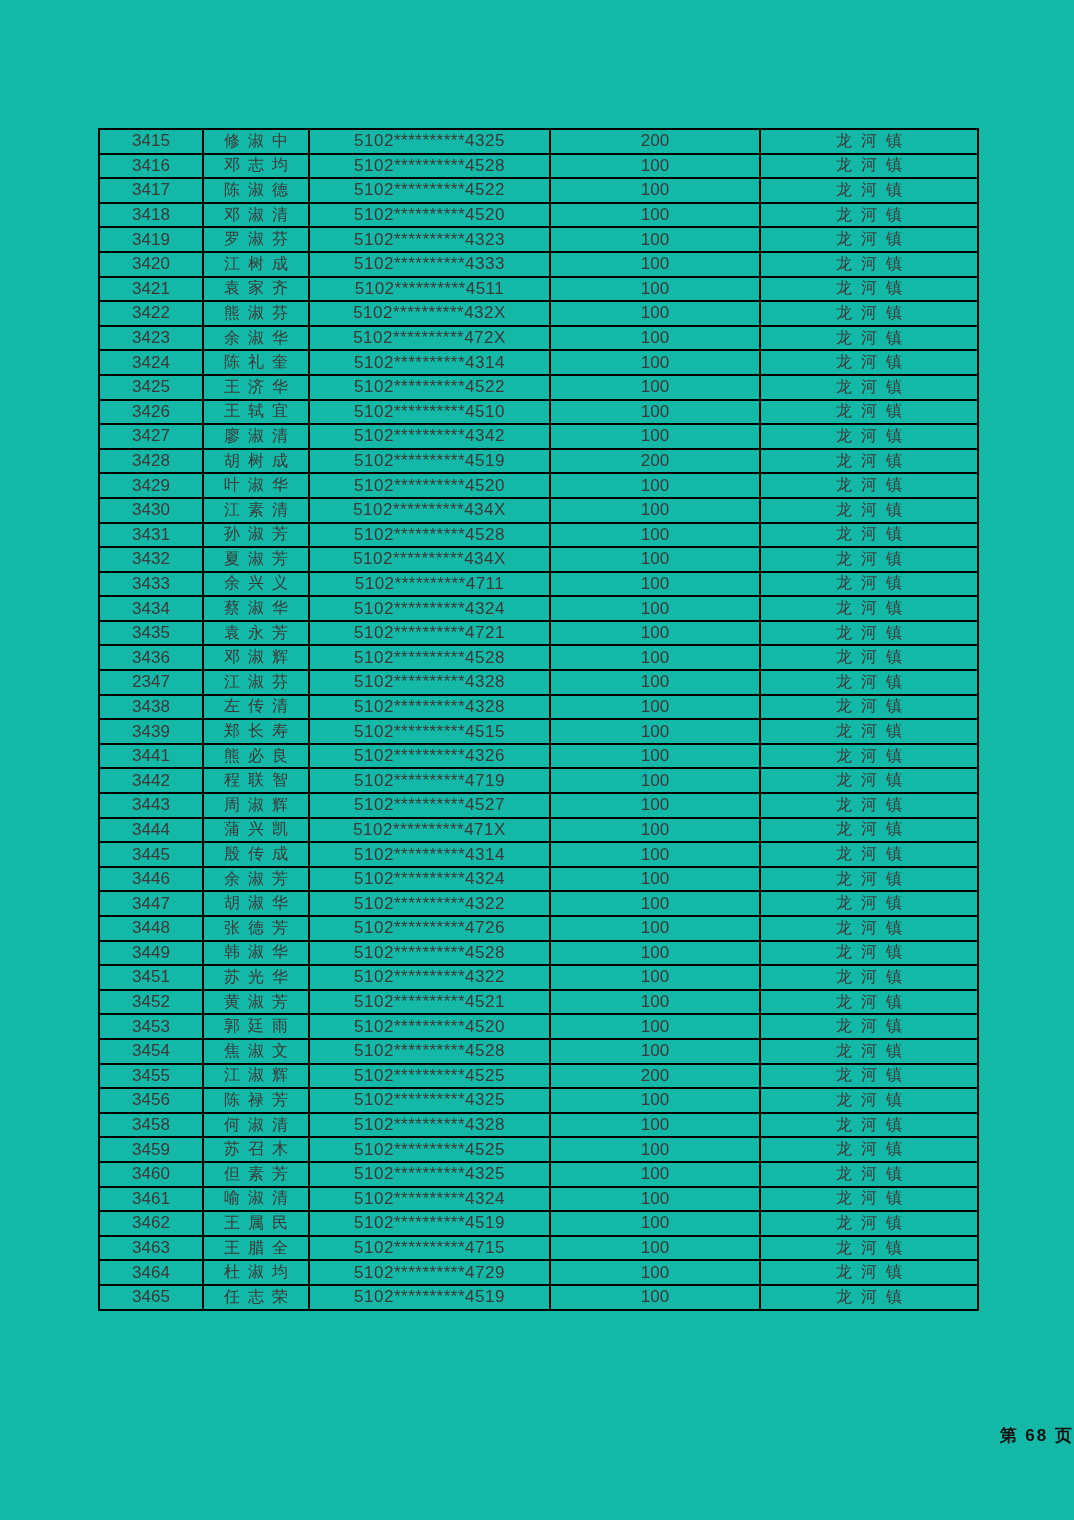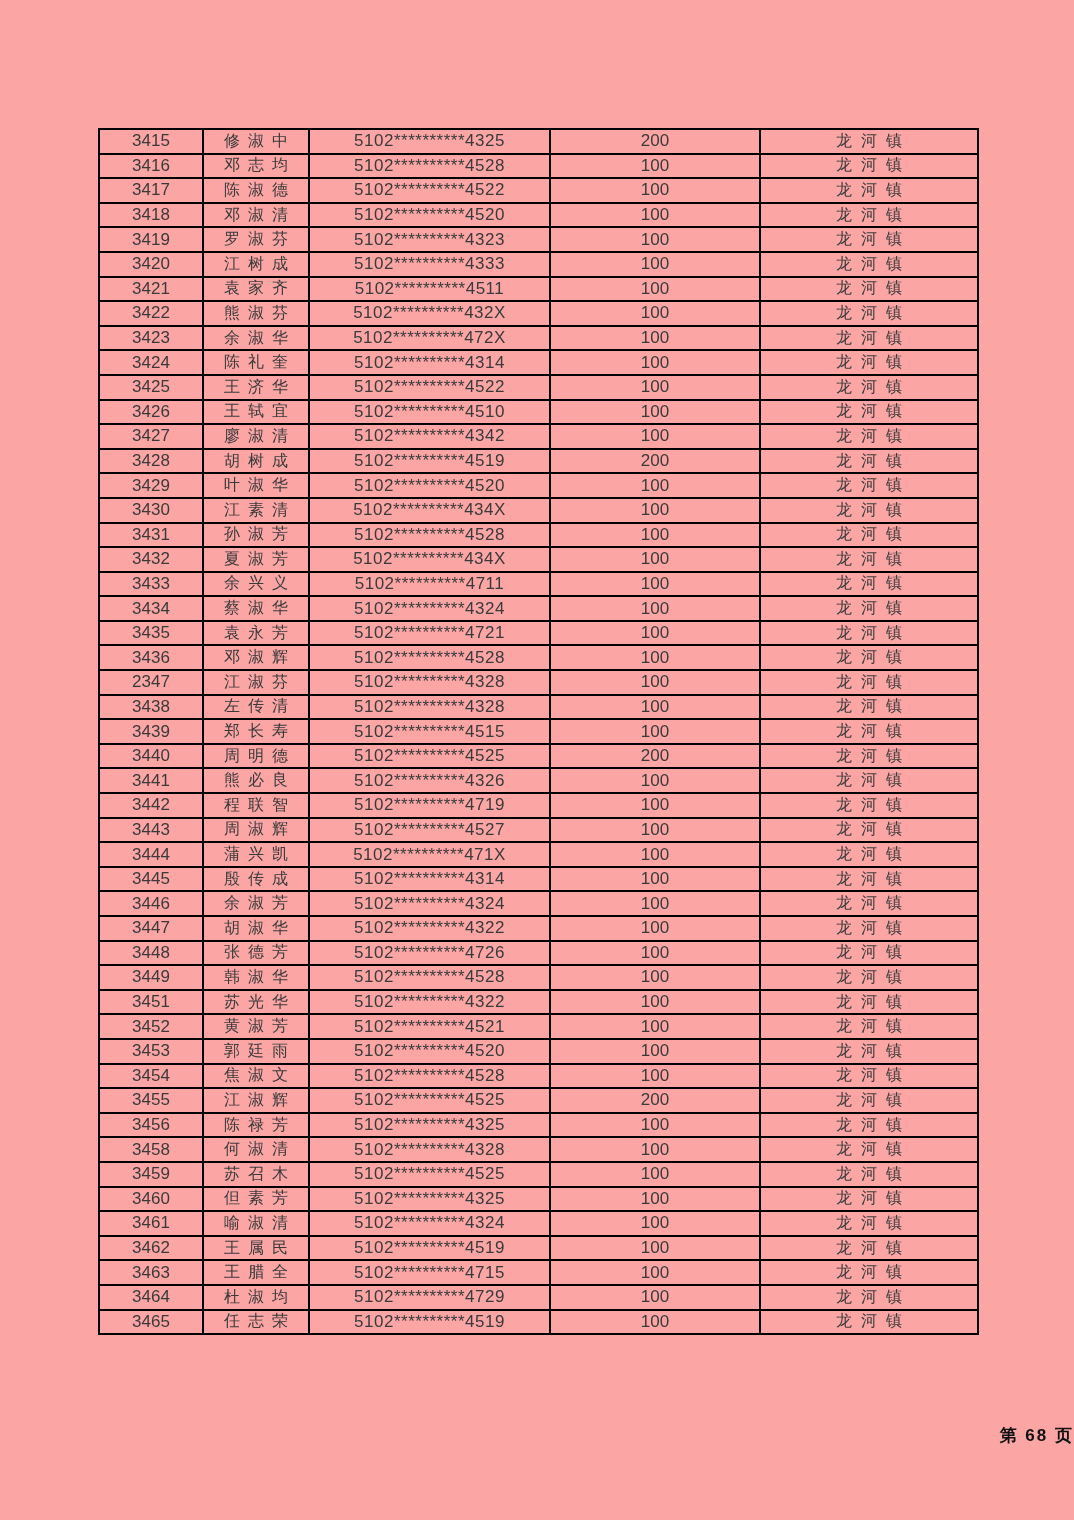--- a/index.html
+++ b/index.html
@@ -7,21 +7,21 @@
   body {
     width: 1074px;
     height: 1520px;
     position: relative;
     font-family: "Liberation Sans", sans-serif;
     color: #333333;
   }
   .page {
     position: absolute;
     inset: 0;
-    background: #fca5a5;
+    background: #14b8a6;
   }
   table.roster {
     position: absolute;
     left: 98px;
     top: 128px;
     width: 879px;
     border-collapse: collapse;
     table-layout: fixed;
   }
   table.roster td {
@@ -235,27 +235,20 @@
           <td class="c-town">龙河镇</td>
         </tr>
         <tr>
           <td class="c-no">3439</td>
           <td class="c-name">郑长寿</td>
           <td class="c-id">5102**********4515</td>
           <td class="c-amount">100</td>
           <td class="c-town">龙河镇</td>
         </tr>
         <tr>
-          <td class="c-no">3440</td>
-          <td class="c-name">周明德</td>
-          <td class="c-id">5102**********4525</td>
-          <td class="c-amount">200</td>
-          <td class="c-town">龙河镇</td>
-        </tr>
-        <tr>
           <td class="c-no">3441</td>
           <td class="c-name">熊必良</td>
           <td class="c-id">5102**********4326</td>
           <td class="c-amount">100</td>
           <td class="c-town">龙河镇</td>
         </tr>
         <tr>
           <td class="c-no">3442</td>
           <td class="c-name">程联智</td>
           <td class="c-id">5102**********4719</td>

